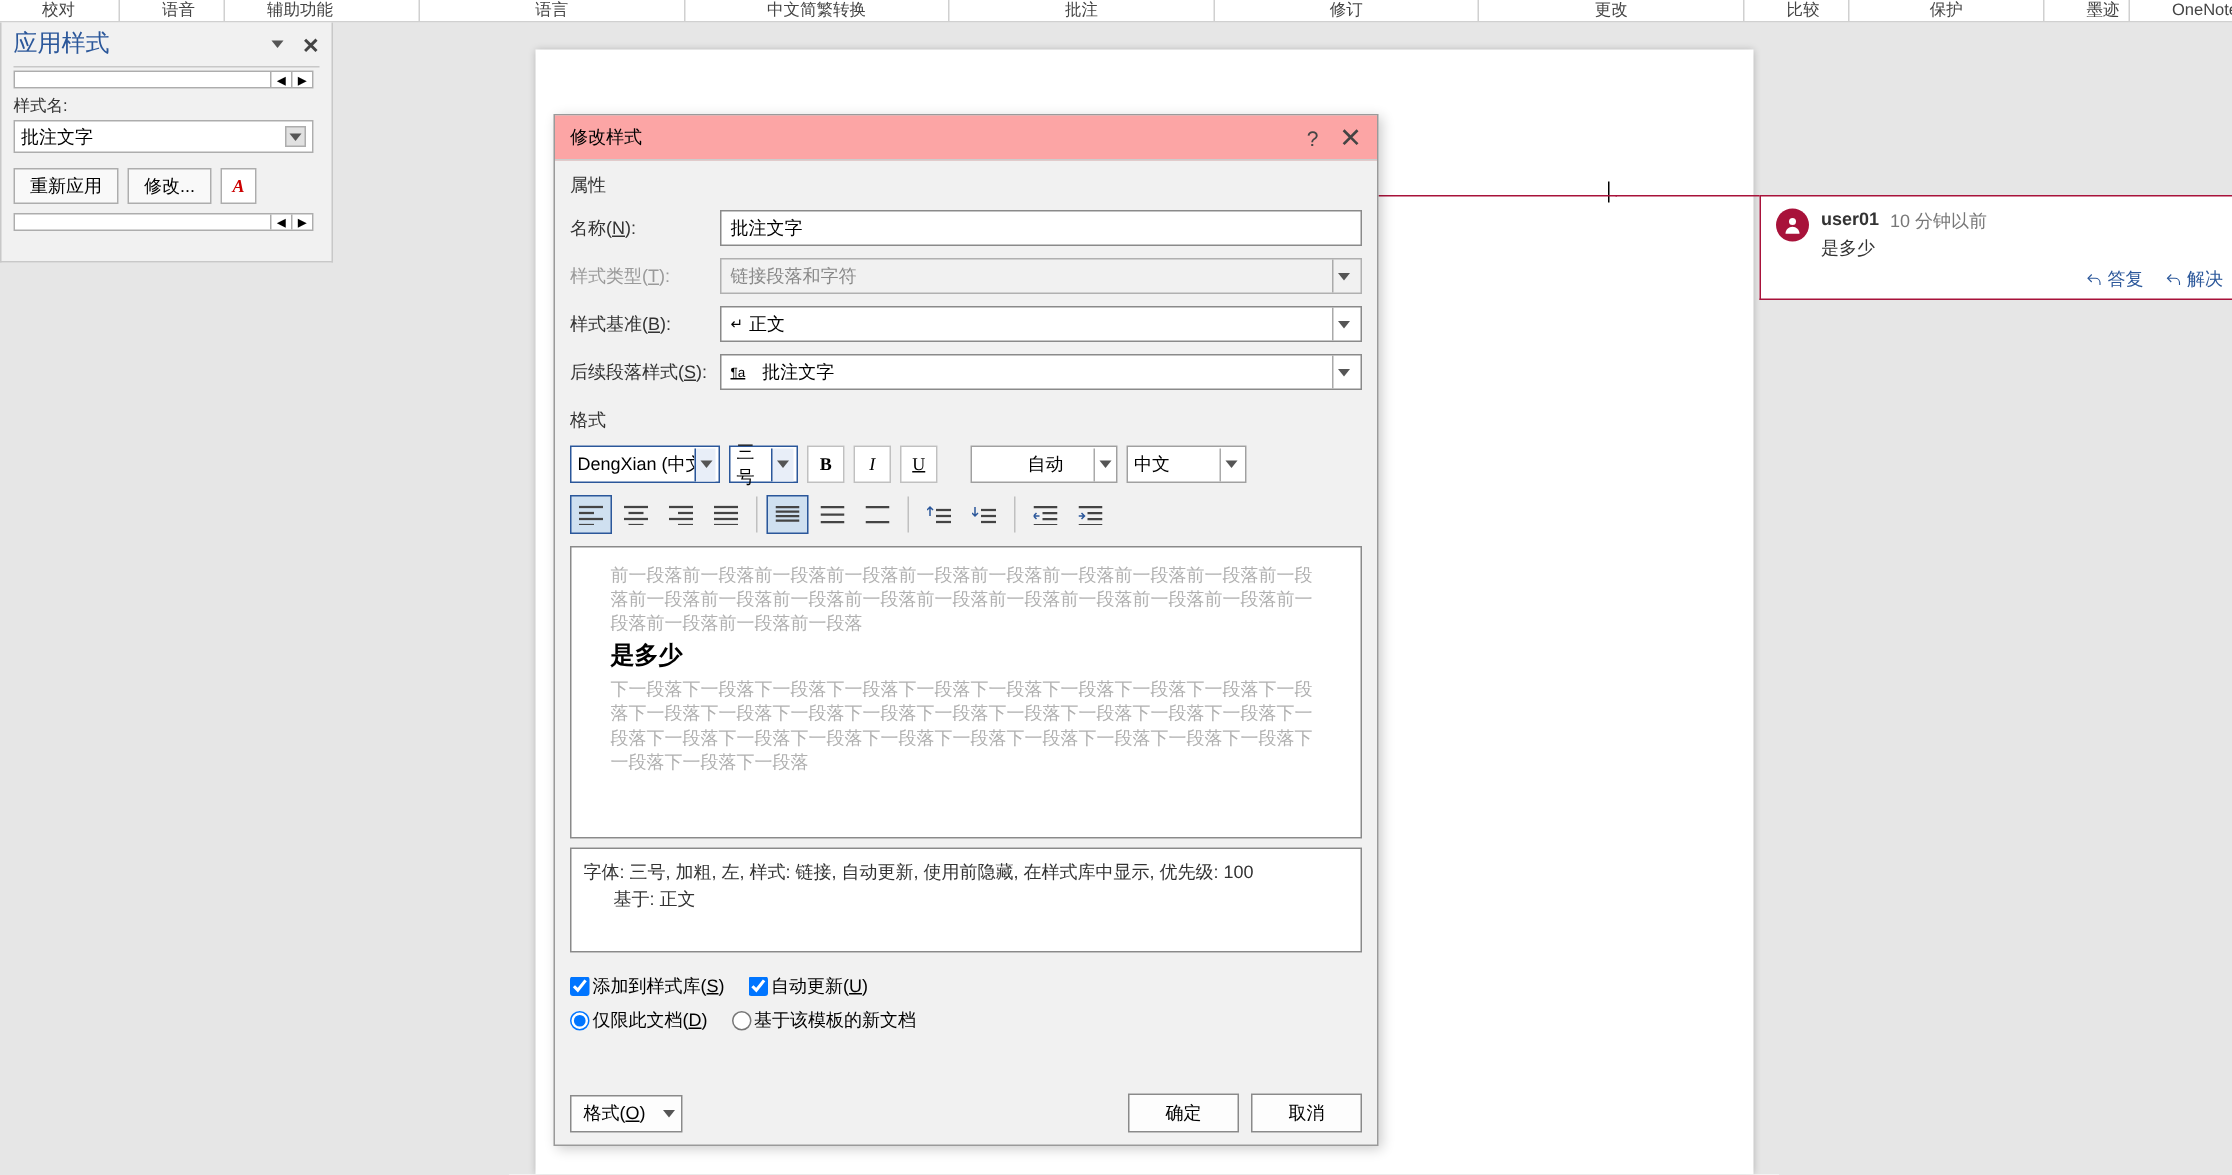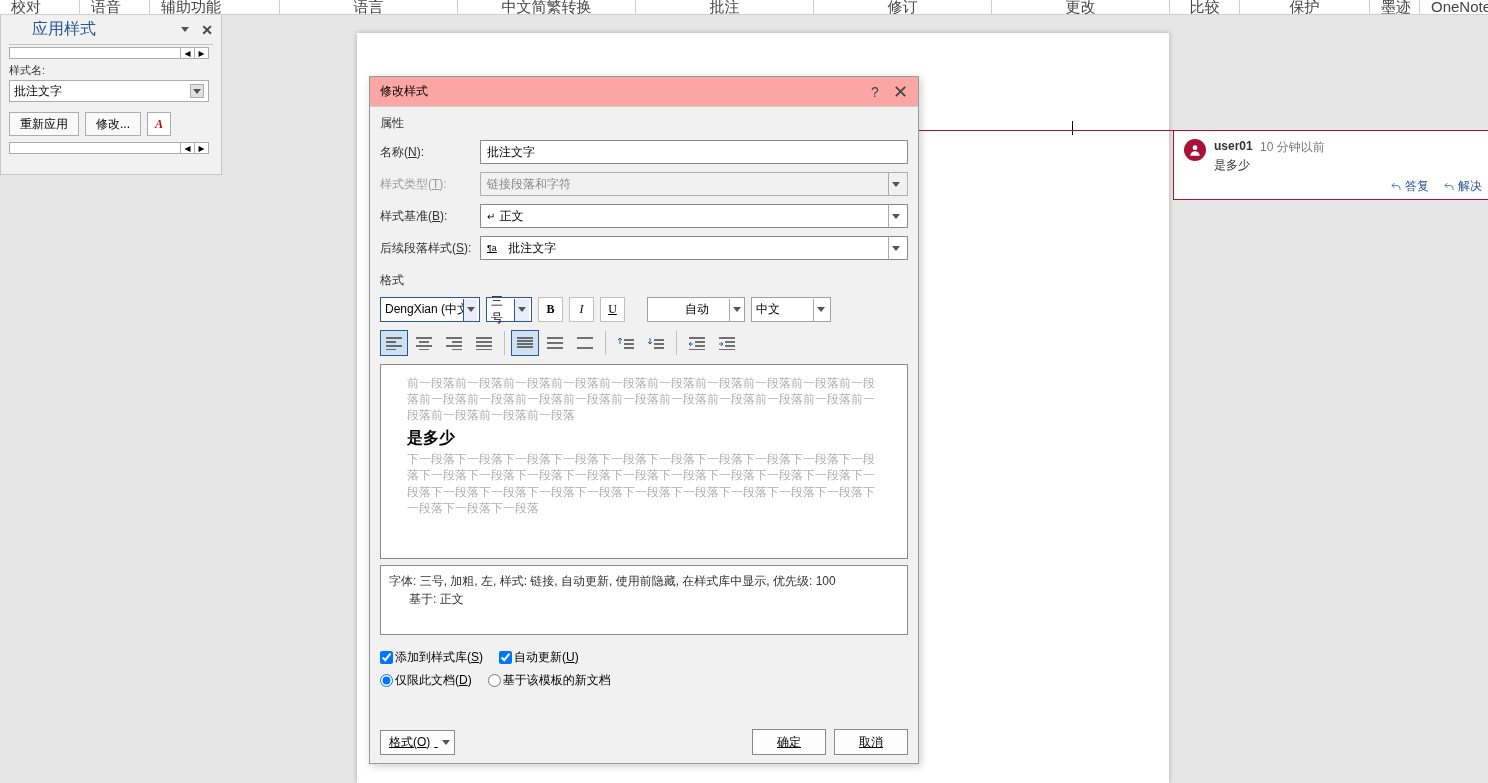--- a/index.html
+++ b/index.html
@@ -1,26 +1,26 @@
 <!DOCTYPE html>
 <html><head>
 <meta charset="utf-8">
 <style>
 * { box-sizing: border-box; margin: 0; padding: 0; font-family: "Microsoft YaHei", SimSun, sans-serif; font-size: 12px; }
 body { background: #e6e6e6; width: 1488px; height: 783px; position: relative; overflow: hidden; }
 
 
 .ribbon { position: absolute; top: 0; left: 0; right: 0; height: 15px; display: flex; background: #fff; border-bottom: 1px solid #d0d0d0; }
-.rib-item { padding: 0 11px; color: #444; font-size: 15px; line-height: 14px; border-right: 1px solid #d0d0d0; white-space: nowrap; }
+.rib-item { padding: 0 28px; color: #444; font-size: 11px; line-height: 14px; border-right: 1px solid #d0d0d0; white-space: nowrap; }
 .rib-itemwide { flex: 1; text-align: center; }
 
 
 .sidepanel { position: absolute; left: 0; top: 15px; width: 222px; height: 160px; background: #f1f1f1; border: 1px solid #c8c8c8; border-top: none; }
 .sp-title { display: flex; align-items: center; justify-content: space-between; padding: 4px 8px; }
-.sp-title-text { color: #2b579a; font-size: 16px; margin-left: 23px; }
+.sp-title-text { color: #2b579a; font-size: 16px; }
 .sp-title-icons { display: flex; gap: 12px; align-items: center; }
 .sp-close { font-size: 14px; color: #444; cursor: pointer; font-weight: bold; }
 .sp-caret { width: 0; height: 0; border-left: 4px solid transparent; border-right: 4px solid transparent; border-top: 5px solid #555; }
 .sp-body { padding: 0 8px 6px; }
 .sp-label { font-size: 11px; color: #333; padding: 4px 0 2px; }
 .sp-select { width: 200px; height: 22px; border: 1px solid #adadad; background: #fff; display: flex; align-items: center; justify-content: space-between; padding: 0 4px; }
 .sp-dropbtn { width: 14px; height: 14px; background: #e1e1e1; border: 1px solid #adadad; display: flex; align-items: center; justify-content: center; }
 .sp-row { display: flex; gap: 6px; margin-top: 10px; align-items: center;}
 .sp-btn { height: 24px; padding: 0 10px; border: 1px solid #adadad; background: #f9f9f9; }
 .sp-icon { width: 24px; height: 24px; border: 1px solid #adadad; background: #fff; display:flex; align-items:center; justify-content:center; color:#c00; font-weight:bold; font-style:italic; font-family:serif;}
@@ -80,21 +80,21 @@
 .preview { margin:4px 10px; height:195px; border:1px solid #8a8a8a; background:#fff; padding:10px 26px; overflow:hidden; color:#b0b0b0; font-size:10px; line-height:1.35;}
 .preview .samp { color:#000; font-size:16px; font-weight:bold; padding:3px 0;}
 
 .descbox { margin:6px 10px; height:70px; border:1px solid #8a8a8a; background:#fff; padding:6px 8px; color:#333; font-size:11px; line-height:1.5;}
 
 .checks { padding:8px 10px 2px; display:flex; gap:16px;}
 .radios { padding:4px 10px; display:flex; gap:16px;}
 .chk { display:flex; align-items:center; gap:2px;}
 .chk input { width:13px; height:13px;}
 
-.dlg-foot { position:absolute; left:0; right:0; bottom:0; height:42px; display:flex; align-items:center; padding:0 10px; gap:8px;text-decoration:underline;}
+.dlg-foot { position:absolute; left:0; right:0; bottom:0; height:42px; display:flex; align-items:center; padding:0 10px; gap:8px;}
 .foot-select { height:25px; border:1px solid #8a8a8a; background:#fdfdfd; display:flex;align-items:center; padding:0 4px 0 8px; gap:4px;}
 .spacer { flex:1;}
 .dlg-btn { width:74px; height:26px; border:1px solid #8a8a8a; background:#fdfdfd;}
 
 
 .al { width:16px; height:14px;}
 .al line { stroke:#444; stroke-width:1.5;}
 </style>
 </head>
 <body>

